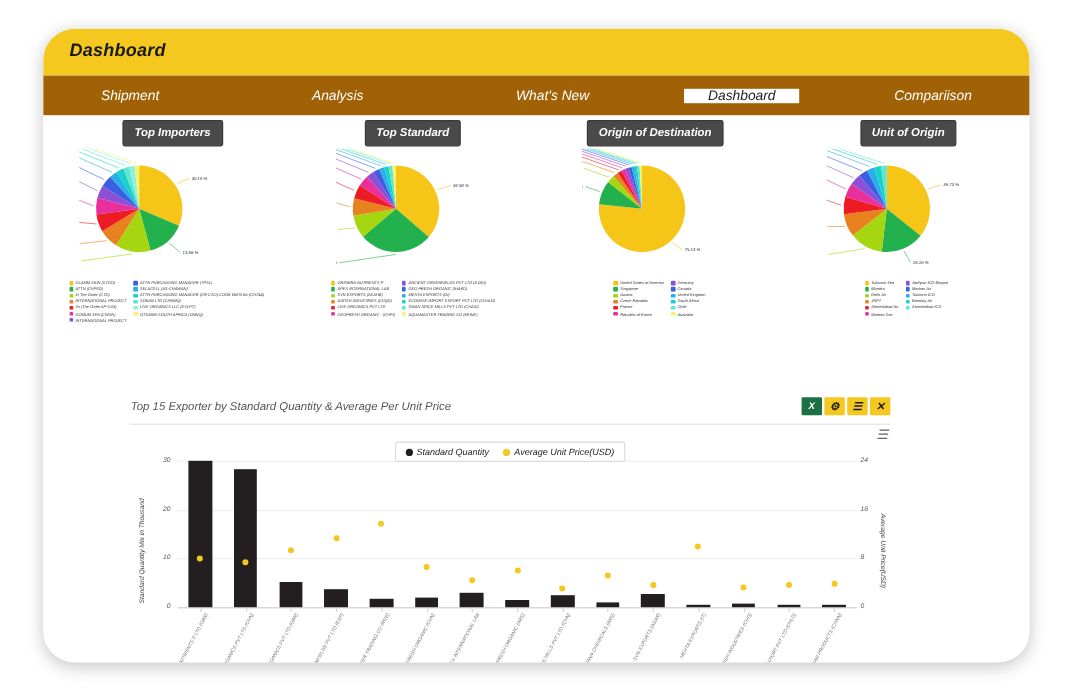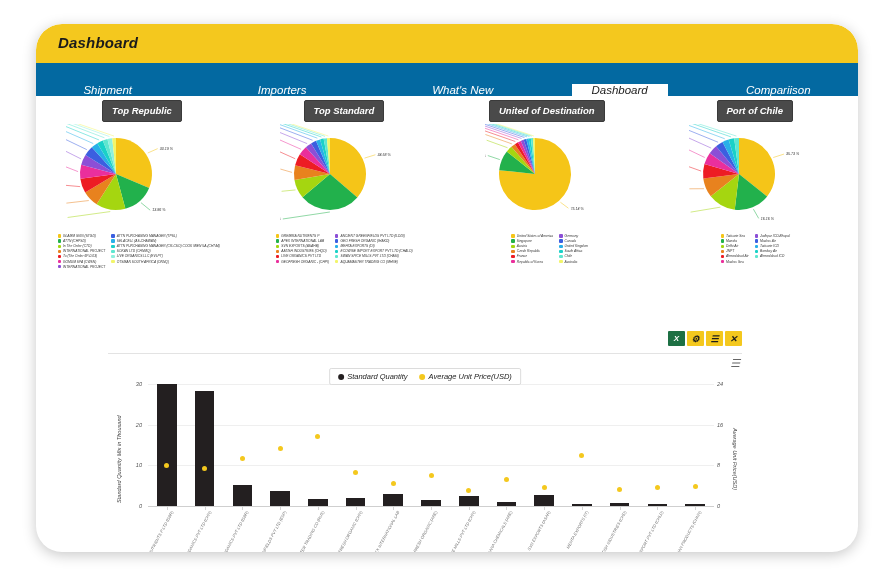--- a/index.html
+++ b/index.html
@@ -42,23 +42,23 @@
     font-size: 15px;
     font-weight: bold;
     color: #1b1b1b;
     letter-spacing: .2px;
   }
   
   .navbar {
     position: absolute;
     left: 0; top: 39px;
     width: 822px; height: 33px;
-    background: #0369a1;
+    background: #a16207;
     display: flex;
-    align-items: flex-end;
+    align-items: center;
     gap: 31px;
   }
   .navtab {
     flex: 1 1 auto;
     display: flex;
     align-items: center;
     justify-content: center;
     color: #ffffff;
     font-size: 11.5px;
     cursor: pointer;
@@ -258,36 +258,36 @@
 
     <div class="titlebar">
       <div class="title">Dashboard</div>
     </div>
 
     <div class="navbar" id="nav">
         <div class="navtab">
           <span>Shipment</span>
         </div>
         <div class="navtab">
-          <span>Importers</span>
+          <span>Analysis</span>
         </div>
         <div class="navtab">
           <span>What's New</span>
         </div>
         <div class="navtab active">
           <span>Dashboard</span>
         </div>
         <div class="navtab">
           <span>Compariison</span>
         </div>
       </div>
 
     <div class="pies" id="pies">
         <div class="piepanel p1">
-          <div class="paneltitle">Top Republic</div>
+          <div class="paneltitle">Top Importers</div>
           <div class="piewrap">
             <svg width="150" height="104" class="piesvg">
               <path d="M 50 50 L 50 14 A 36 36 0 0 1 83.13802156972943 64.06668142968155 Z" fill="#f5c518"></path>
               <polyline points="81.68777541726904,29.026567064385475 91.6944413385119,24.611107498992943" stroke="#f5c518" stroke-width="0.5" fill="none"></polyline>
               <text x="93.6944413385119" y="25.911107498992944" text-anchor="start" font-size="3.6" fill="#333" font-family="&quot;Liberation Sans&quot;, sans-serif">30.19 %</text>
               <path d="M 50 50 L 83.13802156972943 64.06668142968155 A 36 36 0 0 1 59.391293185337005 84.75346906867057 Z" fill="#22b14c"></path>
               <polyline points="74.96051778118311,78.65261859054495 84.15649801635584,86.19278137753045" stroke="#22b14c" stroke-width="0.5" fill="none"></polyline>
               <text x="86.15649801635584" y="87.49278137753045" text-anchor="start" font-size="3.6" fill="#333" font-family="&quot;Liberation Sans&quot;, sans-serif">13.86 %</text>
               <path d="M 50 50 L 59.391293185337005 84.75346906867057 A 36 36 0 0 1 30.643166554457817 80.3531382061483 Z" fill="#a5d610"></path>
               <polyline points="44.250493816142026,87.56252359256203 1.6,93.4704232962593" stroke="#a5d610" stroke-width="0.5" fill="none"></polyline>
@@ -474,21 +474,21 @@
                 <span>SWAN SPICE MILLS PVT LTD (CHASI)</span>
               </div>
               <div class="legitem">
                 <span class="swatch" style="background: rgb(242, 245, 106);"></span>
                 <span>AQUAMASTER TRADING CO (MHNE)</span>
               </div>
             </div>
           </div>
         </div>
         <div class="piepanel p3">
-          <div class="paneltitle">United of Destination</div>
+          <div class="paneltitle">Origin of Destination</div>
           <div class="piewrap">
             <svg width="150" height="104" class="piesvg">
               <path d="M 50 50 L 50 14 A 36 36 0 1 1 14.20443622877891 46.168862531774096 Z" fill="#f5c518"></path>
               <polyline points="75.4000868042813,78.26367970266743 83.42116684773855,84.21392806112374" stroke="#f5c518" stroke-width="0.5" fill="none"></polyline>
               <text x="85.42116684773855" y="85.51392806112374" text-anchor="start" font-size="3.6" fill="#333" font-family="&quot;Liberation Sans&quot;, sans-serif">75.14 %</text>
               <path d="M 50 50 L 14.20443622877891 46.168862531774096 A 36 36 0 0 1 21.819140940213384 27.59823259980493 Z" fill="#22b14c"></path>
               <polyline points="14.84092365429347,35.58336549271018 2.8,31.548284543807057" stroke="#22b14c" stroke-width="0.5" fill="none"></polyline>
               <text x="0.7999999999999998" y="32.848284543807054" text-anchor="end" font-size="3.6" fill="#333" font-family="&quot;Liberation Sans&quot;, sans-serif">8.81 %</text>
               <path d="M 50 50 L 21.819140940213384 27.59823259980493 A 36 36 0 0 1 26.377857817873444 22.833947678630278 Z" fill="#a5d610"></path>
               <polyline points="22.54414296557552,23.72880066488696 1.6,16.198021857494744" stroke="#a5d610" stroke-width="0.5" fill="none"></polyline>
@@ -571,21 +571,21 @@
                 <span>Chile</span>
               </div>
               <div class="legitem">
                 <span class="swatch" style="background: rgb(242, 245, 106);"></span>
                 <span>Australia</span>
               </div>
             </div>
           </div>
         </div>
         <div class="piepanel p4">
-          <div class="paneltitle">Port of Chile</div>
+          <div class="paneltitle">Unit of Origin</div>
           <div class="piewrap">
             <svg width="150" height="104" class="piesvg">
               <path d="M 50 50 L 50 14 A 36 36 0 0 1 78.1237577848213 72.47341202534017 Z" fill="#f5c518"></path>
               <polyline points="84.24495237837395,33.52932191429569 95.05914786628152,30.06181073835795" stroke="#f5c518" stroke-width="0.5" fill="none"></polyline>
               <text x="97.05914786628152" y="31.36181073835795" text-anchor="start" font-size="3.6" fill="#333" font-family="&quot;Liberation Sans&quot;, sans-serif">35.73 %</text>
               <path d="M 50 50 L 78.1237577848213 72.47341202534017 A 36 36 0 0 1 45.734961556839124 85.7464606230933 Z" fill="#22b14c"></path>
               <polyline points="64.40951554284389,85.16199456544723 69.71828442704954,94.4151510300386" stroke="#22b14c" stroke-width="0.5" fill="none"></polyline>
               <text x="71.71828442704954" y="95.7151510300386" text-anchor="start" font-size="3.6" fill="#333" font-family="&quot;Liberation Sans&quot;, sans-serif">16.16 %</text>
               <path d="M 50 50 L 45.734961556839124 85.7464606230933 A 36 36 0 0 1 21.749608404258545 72.31401744839465 Z" fill="#a5d610"></path>
               <polyline points="31.432392823115705,83.15484826876629 1.6,88.13481632534867" stroke="#a5d610" stroke-width="0.5" fill="none"></polyline>
@@ -664,20 +664,21 @@
                 <span class="swatch" style="background: rgb(94, 230, 208);"></span>
                 <span>Ahmedabad ICD</span>
               </div>
             </div>
           </div>
         </div>
       </div>
 
     <div class="barpanel">
       <div class="barhead">
+        <div class="htitle">Top 15 Exporter by Standard Quantity &amp; Average Per Unit Price</div>
         <div class="btns" id="btns">
             <div class="btn excel">
               <span>X</span>
             </div>
             <div class="btn y">
               <span>⚙</span>
             </div>
             <div class="btn y">
               <span>☰</span>
             </div>

